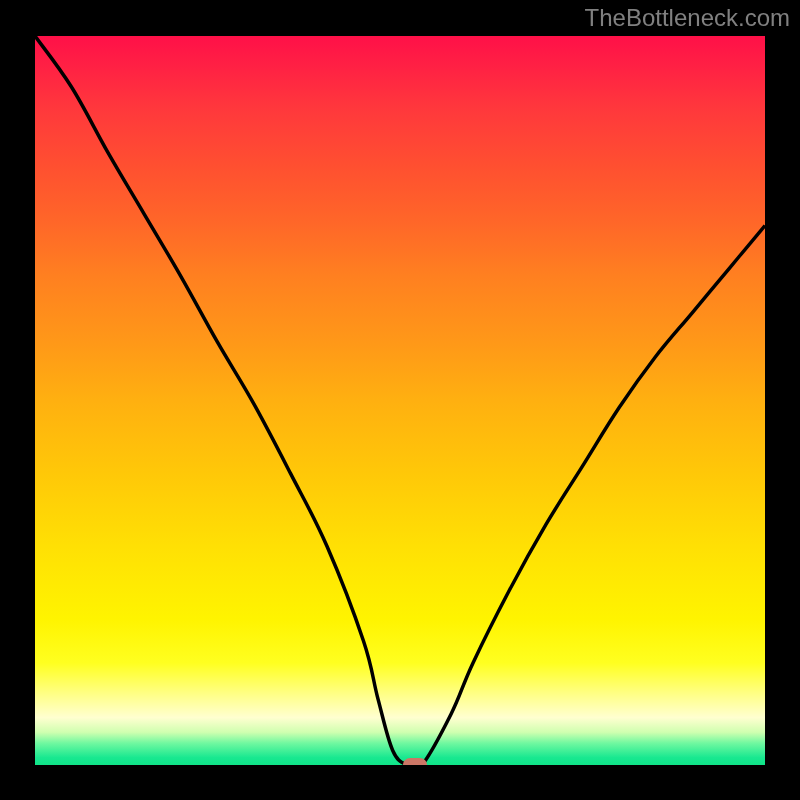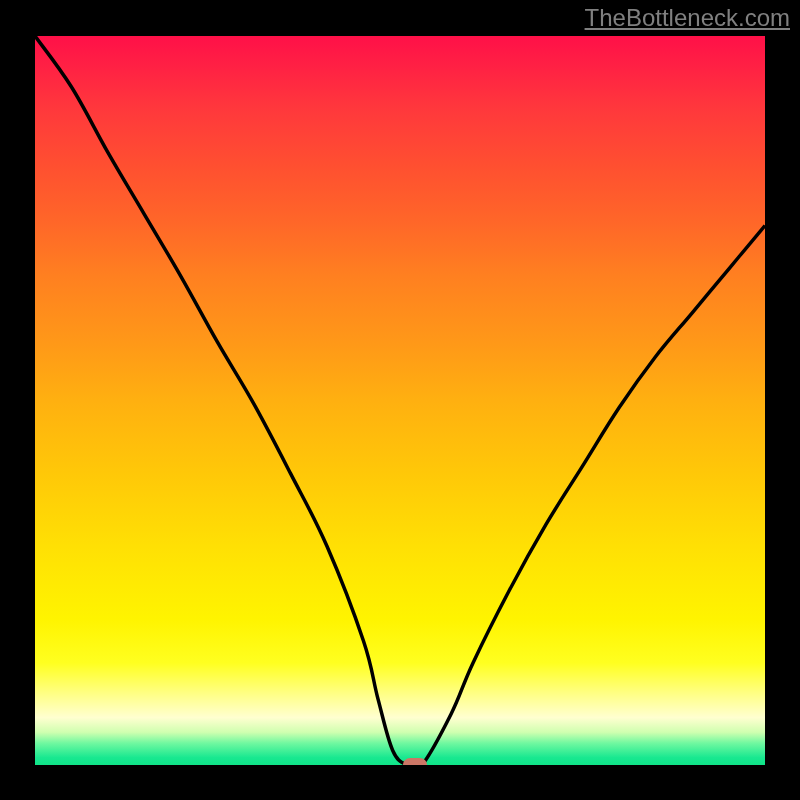--- a/index.html
+++ b/index.html
@@ -17,21 +17,20 @@
   }
   .watermark {
     position: absolute;
     top: 4px;
     right: 10px;
     font-family: Arial, Helvetica, sans-serif;
     font-size: 24px;
     color: #808080;
     font-weight: 400;
     z-index: 10;
-    text-decoration: underline;
   }
   .plot-area {
     position: absolute;
     left: 35px;
     top: 36px;
     width: 730px;
     height: 729px;
     overflow: hidden;
   }
   .gradient {

